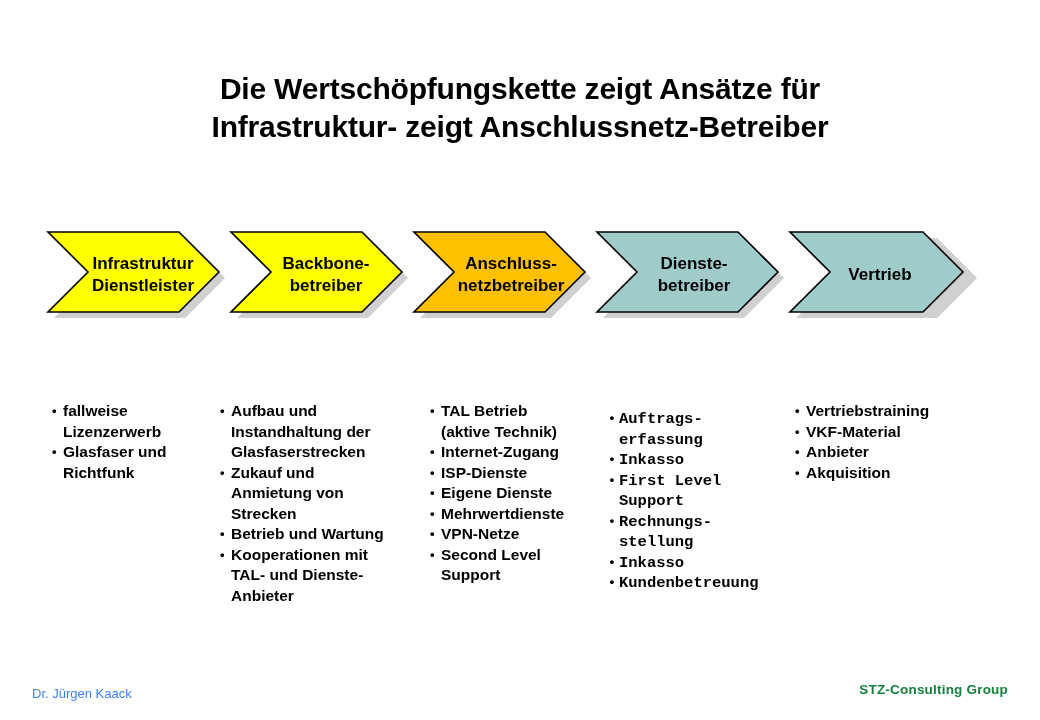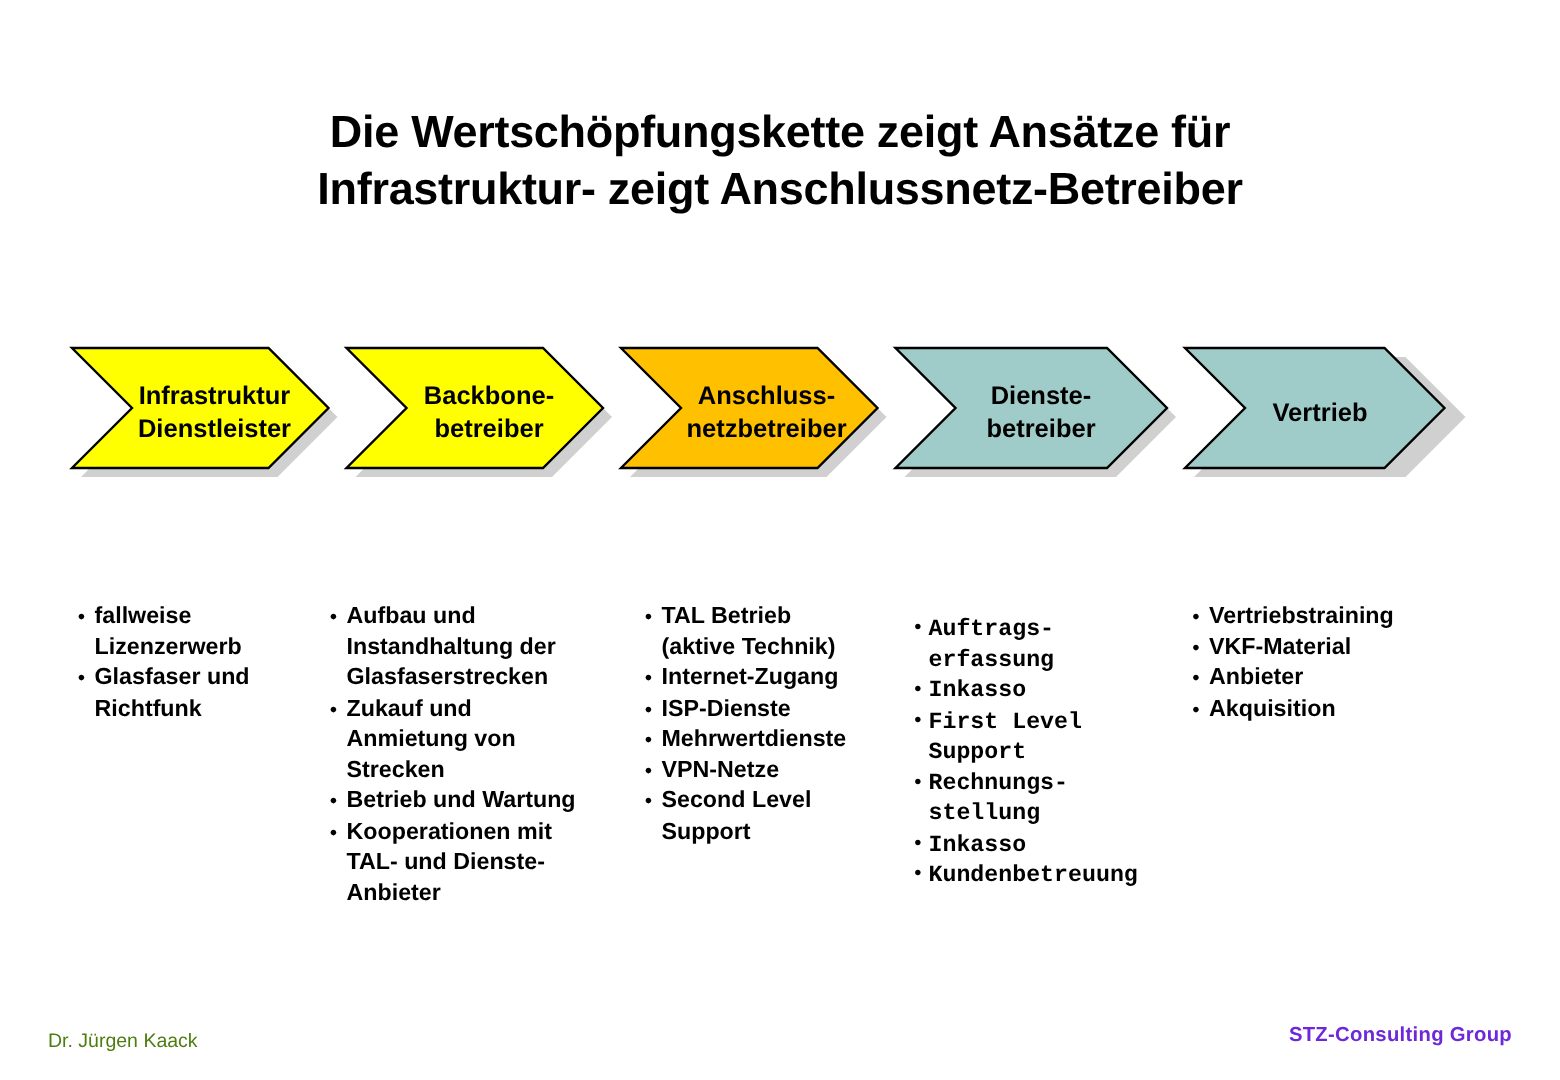--- a/index.html
+++ b/index.html
@@ -108,30 +108,30 @@
   
   .col4 { top: 8px; font-family: Liberation Mono, monospace; }
 
   
   #footer-left {
     position: absolute;
     left: 32px;
     top: 686px;
     font-size: 13px;
     font-weight: normal;
-    color: #4d7c0f;
+    color: #3b82f6;
     white-space: nowrap;
   }
   #footer-right {
     position: absolute;
     right: 20px;
     top: 682px;
     font-size: 13.5px;
     font-weight: bold;
-    color: #6d28d9;
+    color: #15803d;
     letter-spacing: 0.2px;
     white-space: nowrap;
     margin-left: 42px;
   }
 </style>
 </head>
 <body>
 
 <div id="slide">
 
@@ -208,20 +208,21 @@
 Anbieter</li>
       </ul>
     </div>
 
     <div class="col col3">
       <ul>
         <li>TAL Betrieb
 (aktive Technik)</li>
         <li>Internet-Zugang</li>
         <li>ISP-Dienste</li>
+        <li>Eigene Dienste</li>
         <li>Mehrwertdienste</li>
         <li>VPN-Netze</li>
         <li>Second Level
 Support</li>
       </ul>
     </div>
 
     <div class="col col4">
       <ul>
         <li>Auftrags-

